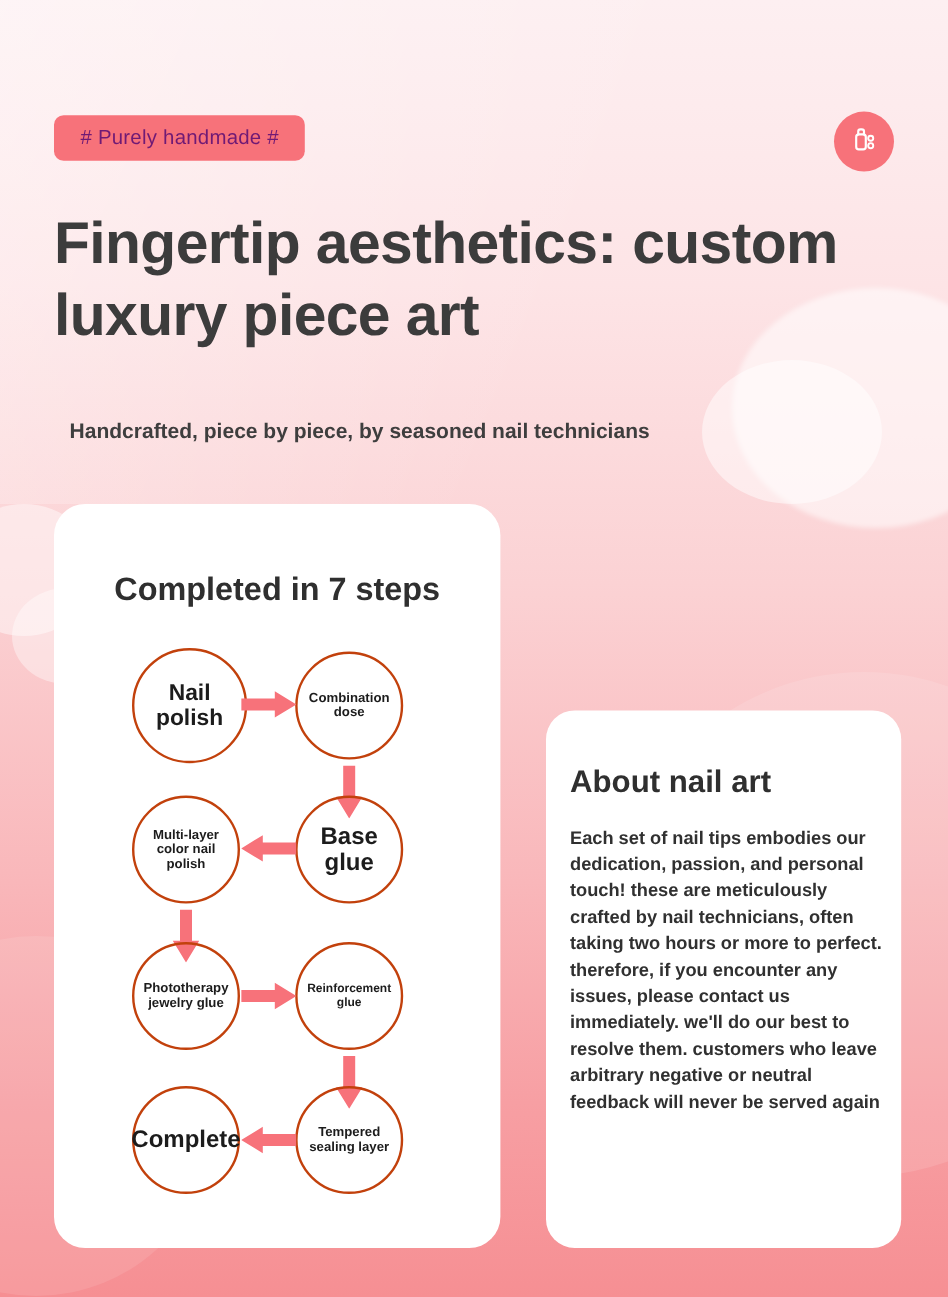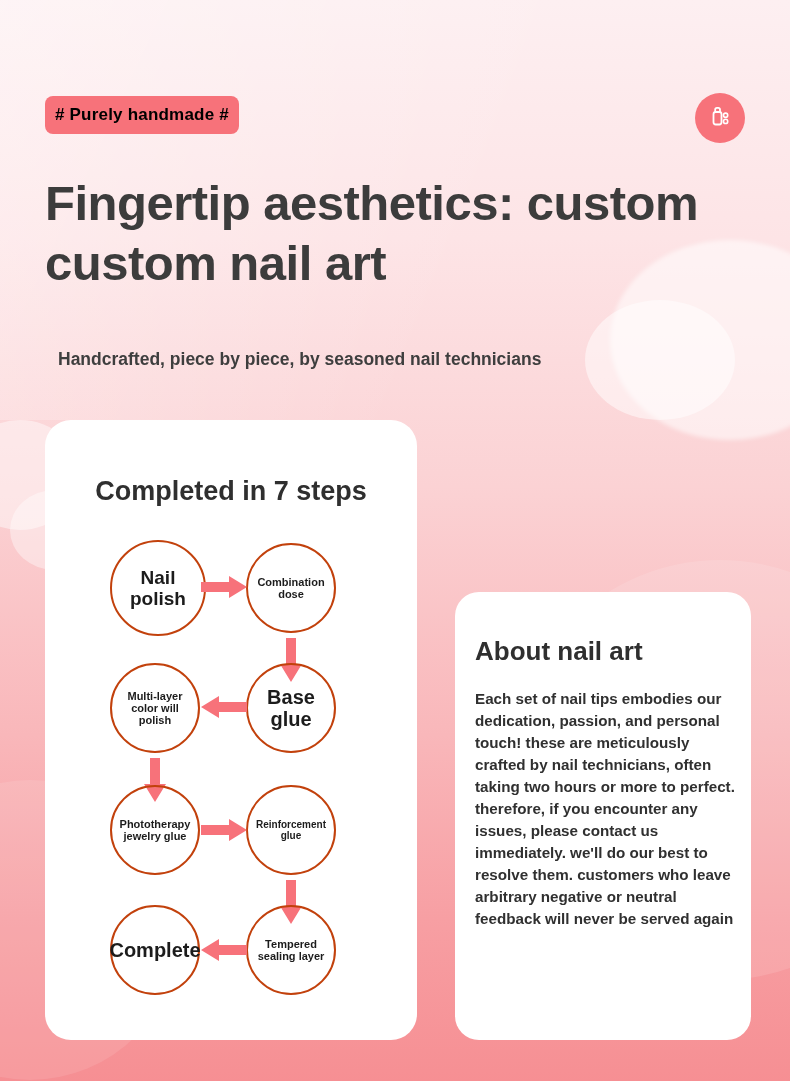--- a/index.html
+++ b/index.html
@@ -66,24 +66,24 @@
     background: linear-gradient(115deg, rgba(255,255,255,0.35) 0%, rgba(255,255,255,0) 60%);
     pointer-events: none;
   }
 
   
   .tag {
     position: absolute;
     left: 45px;
     top: 96px;
     background: #f7727a;
-    color: #000000;
+    color: #701a75;
     font-size: 17px;
-    font-weight: bold;
-    padding: 9px 10px;
+    font-weight: normal;
+    padding: 9px 22px;
     border-radius: 8px;
     letter-spacing: 0.2px;
     white-space: nowrap;
   }
 
   .logo-badge {
     position: absolute;
     right: 45px;
     top: 93px;
     width: 50px;
@@ -243,21 +243,21 @@
     <span>
       <svg width="26" height="26" viewBox="0 0 26 26" fill="none">
         <rect x="6.5" y="9" width="8" height="12.5" rx="2.2" stroke="#ffffff" stroke-width="1.8"></rect>
         <path d="M8.2 9V6.6c0-1 .8-1.8 1.8-1.8h1.2c1 0 1.8.8 1.8 1.8V9" stroke="#ffffff" stroke-width="1.8" stroke-linecap="round"></path>
         <circle cx="18.6" cy="12.2" r="2.1" stroke="#ffffff" stroke-width="1.6"></circle>
         <circle cx="18.6" cy="18.4" r="2.1" stroke="#ffffff" stroke-width="1.6"></circle>
       </svg>
     </span>
   </div>
 
-  <div class="headline">Fingertip aesthetics: custom custom nail art</div>
+  <div class="headline">Fingertip aesthetics: custom luxury piece art</div>
   <div class="subhead">Handcrafted, piece by piece, by seasoned nail technicians</div>
 
   <div class="card card-steps">
     <div class="steps-title">Completed in 7 steps</div>
 
     <div class="flow">
 
       <div class="node n-big" style="left:65px; top:10px;">
         <span>Nail polish</span>
       </div>
@@ -271,21 +271,21 @@
           </svg>
       </div>
 
       <div class="arrow" style="left:233px; top:108px;">
         <svg width="26" height="44" viewBox="0 0 26 44">
             <path d="M8 0h10v26h6L13 44 2 26h6z" fill="#f7727a"></path>
           </svg>
       </div>
 
       <div class="node n-small" style="left:65px; top:133px;">
-        <span>Multi-layer color will polish</span>
+        <span>Multi-layer color nail polish</span>
       </div>
       <div class="node n-med" style="left:201px; top:133px;">
         <span>Base glue</span>
       </div>
 
       <div class="arrow" style="left:156px; top:164px;">
         <svg width="46" height="26" viewBox="0 0 46 26">
             <path d="M46 8H18V2L0 13l18 11v-6h28z" fill="#f7727a"></path>
           </svg>
       </div>

